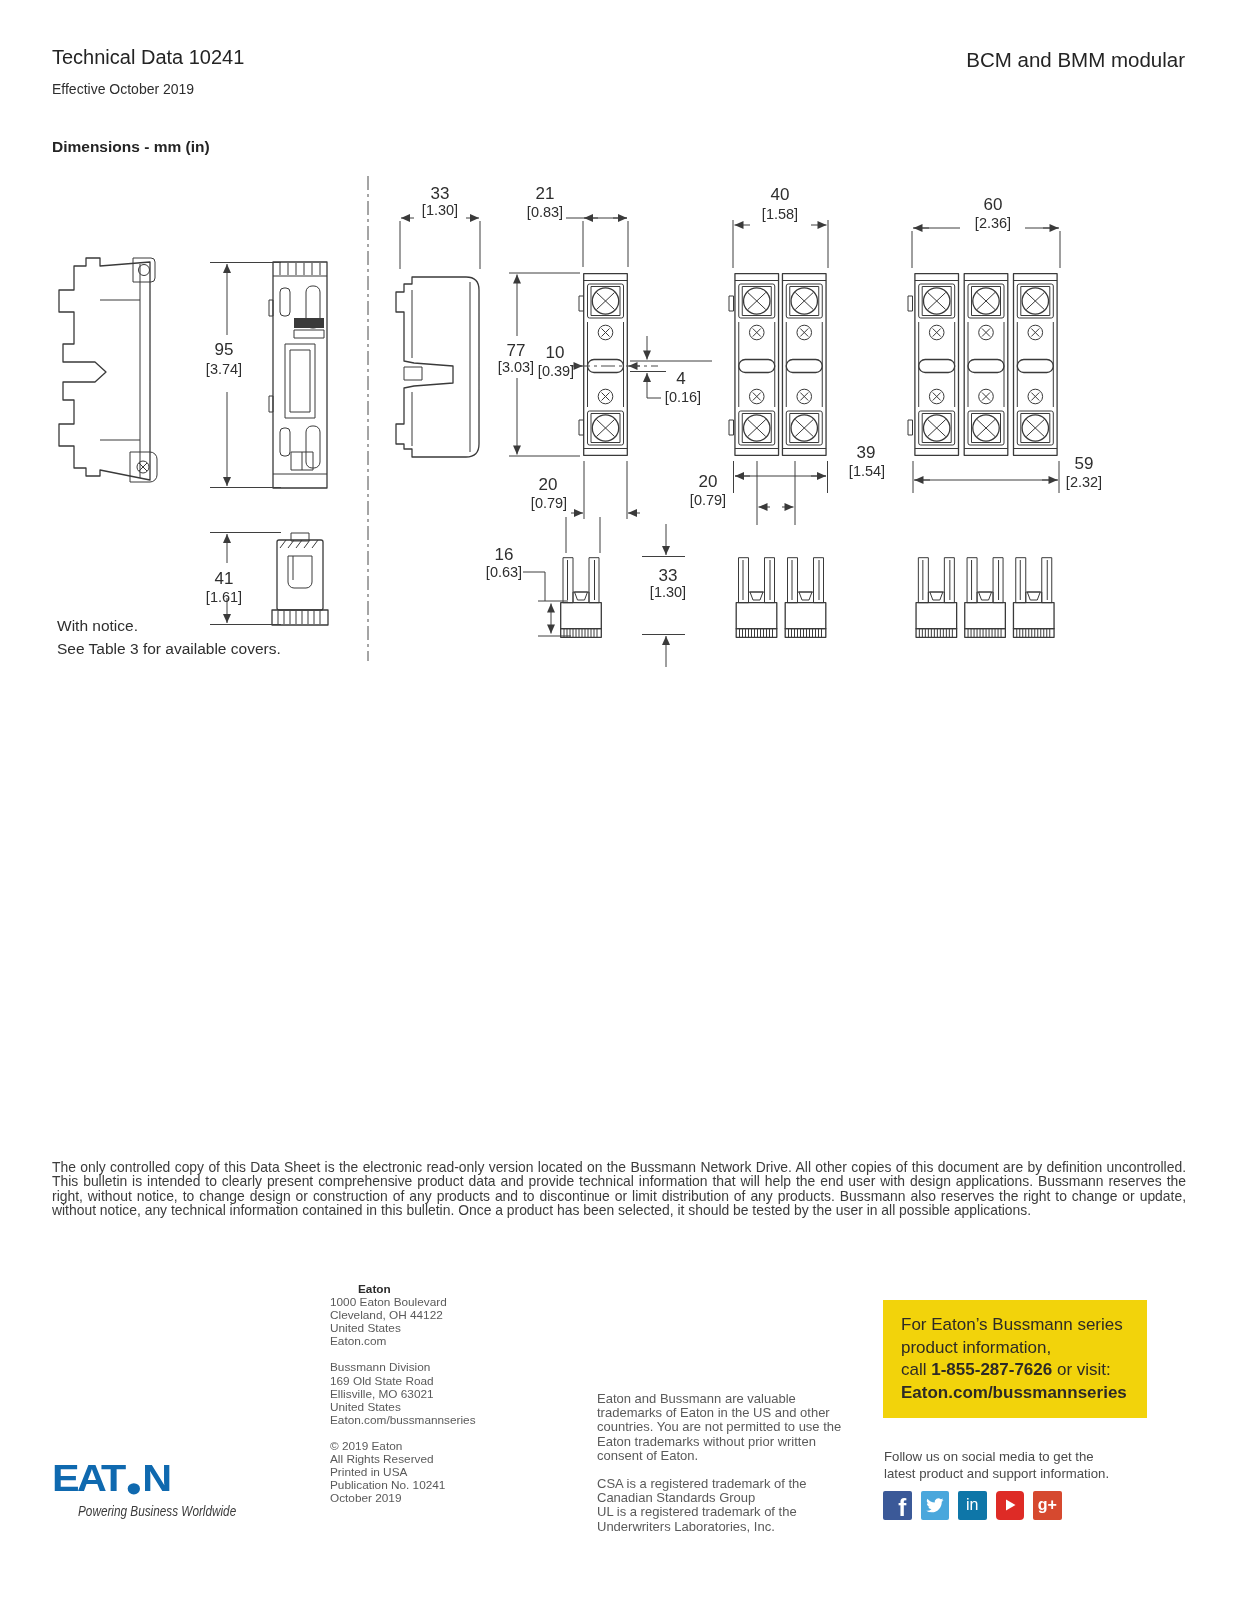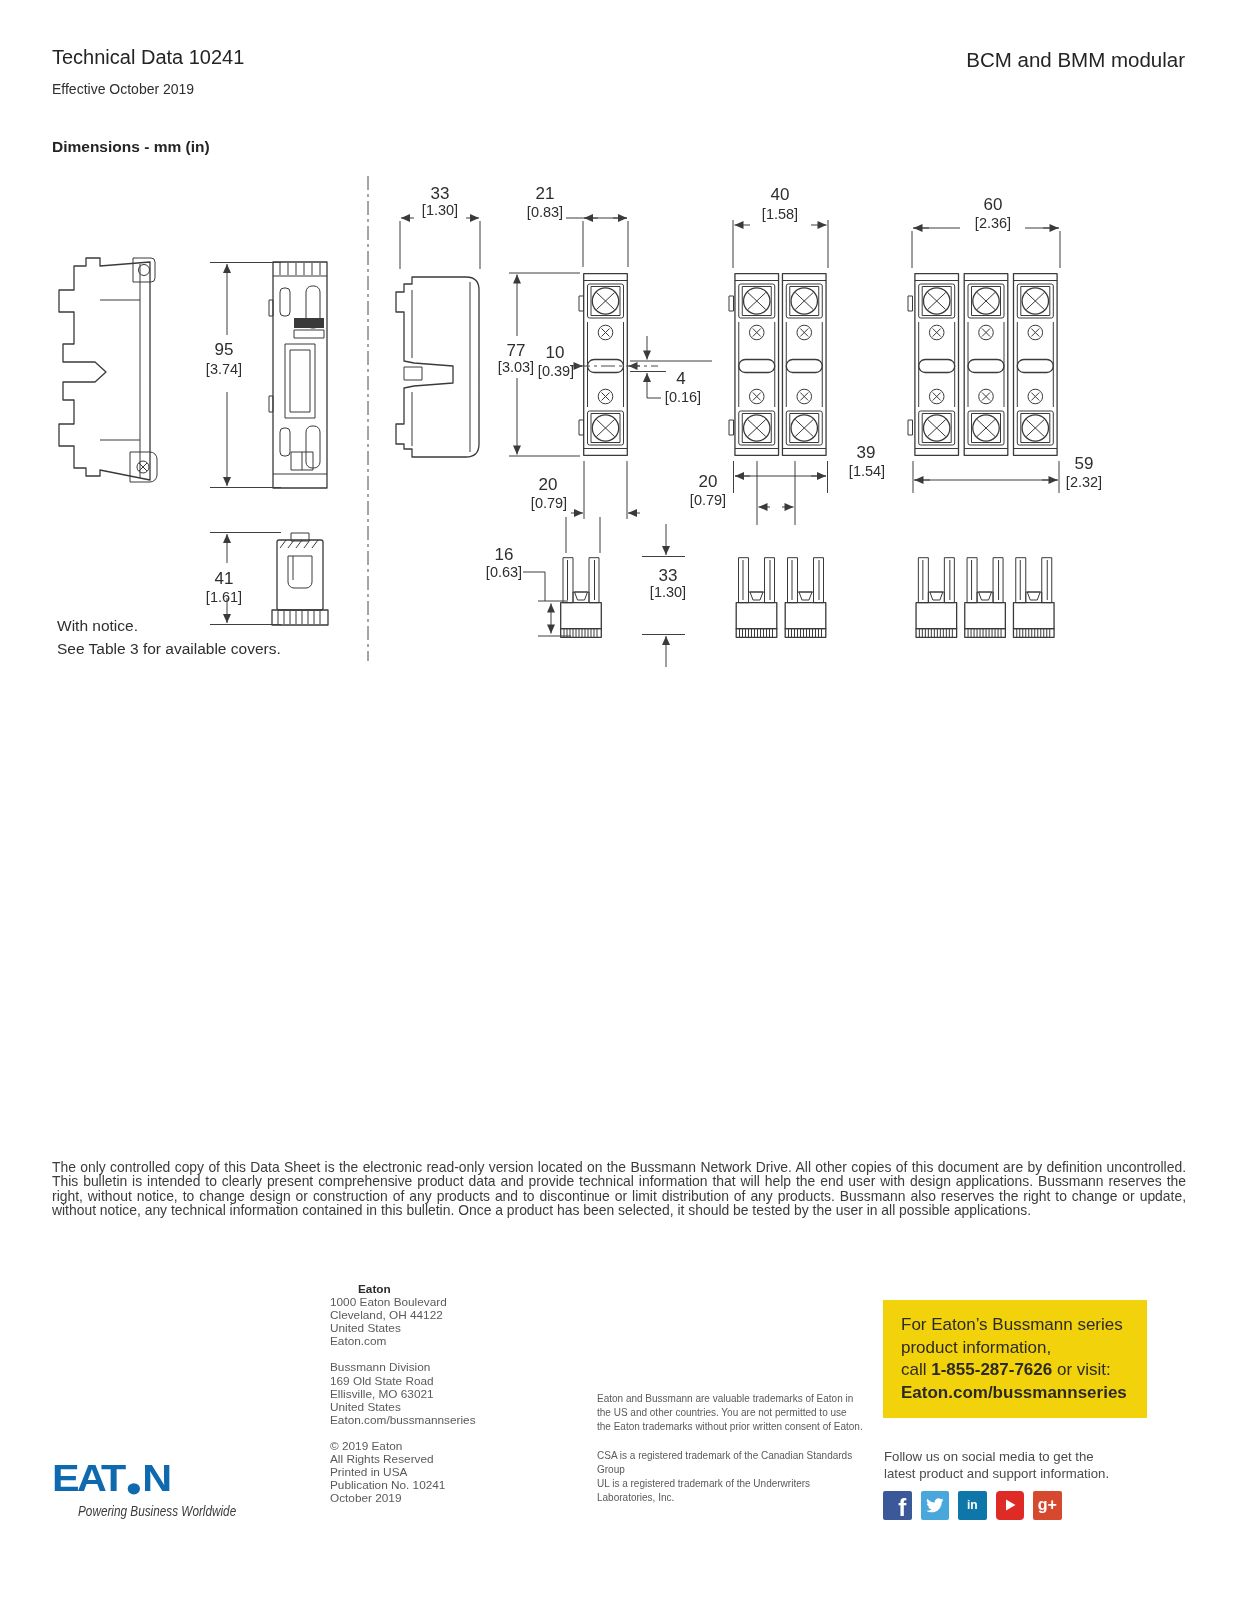--- a/index.html
+++ b/index.html
@@ -20,31 +20,31 @@
   .cl{stroke:#4a4a4a;stroke-width:1;fill:none;stroke-dasharray:14 4 3 4;}
   .dnum{font-size:17px;text-anchor:middle;}
   .din{font-size:14.5px;text-anchor:middle;}
   .fillc{fill:#3a3a3a;stroke:none;}
   
   .legal{left:52px;top:1160px;width:1134px;font-size:13.9px;line-height:14.4px;text-align:justify;color:#3c3c3c;}
   
   .addr{left:330px;top:1283px;font-size:11.8px;line-height:13.1px;color:#5a5a5a;}
   .addr .co{font-weight:bold;color:#2b2b2b;padding-left:28px;}
   .addr .gap{height:13px;}
-  .tm{left:597px;top:1392px;width:266px;font-size:10px;line-height:14.2px;color:#5a5a5a;}
+  .tm{left:597px;top:1392px;width:266px;font-size:13px;line-height:14.2px;color:#5a5a5a;}
   .tm .gap{height:14px;}
   
   .ibox{left:883px;top:1300px;width:264px;height:118px;box-sizing:border-box;padding:14px 18px;font-size:17px;line-height:22.5px;color:#2d2a26;}
   .ibox b{font-weight:bold;}
   
   .social-cap{left:884px;top:1449px;font-size:13.2px;line-height:16.5px;color:#4a4a4a;}
   .social-row{left:883px;top:1491px;display:flex;gap:9px;}
   .sico{width:28.5px;height:28.5px;border-radius:2px;display:flex;align-items:center;justify-content:center;color:#fff;overflow:hidden;}
   .sico.fb{font-size:24px;font-weight:bold;padding-left:10px;padding-top:6px;box-sizing:border-box;}
-  .sico.li{font-size:12px;font-weight:bold;}
+  .sico.li{font-size:16px;font-weight:normal;}
   .sico.gp{font-size:16px;font-weight:bold;}
   
   .logo{left:52px;top:1452px;}
   .wordmark{display:flex;align-items:flex-end;height:48px;font-size:47px;font-weight:bold;letter-spacing:-3px;transform:scale(0.88,0.8);transform-origin:left bottom;}
   .wordmark .dot{width:14px;height:14px;border-radius:50%;margin:0 3px 7px 4px;}
   .tagline{margin:3px 0 0 26px;font-style:italic;font-size:14px;color:#3a3a3a;transform:scaleX(0.84);transform-origin:left top;white-space:nowrap;}
 </style>
 </head>
 <body>
 

